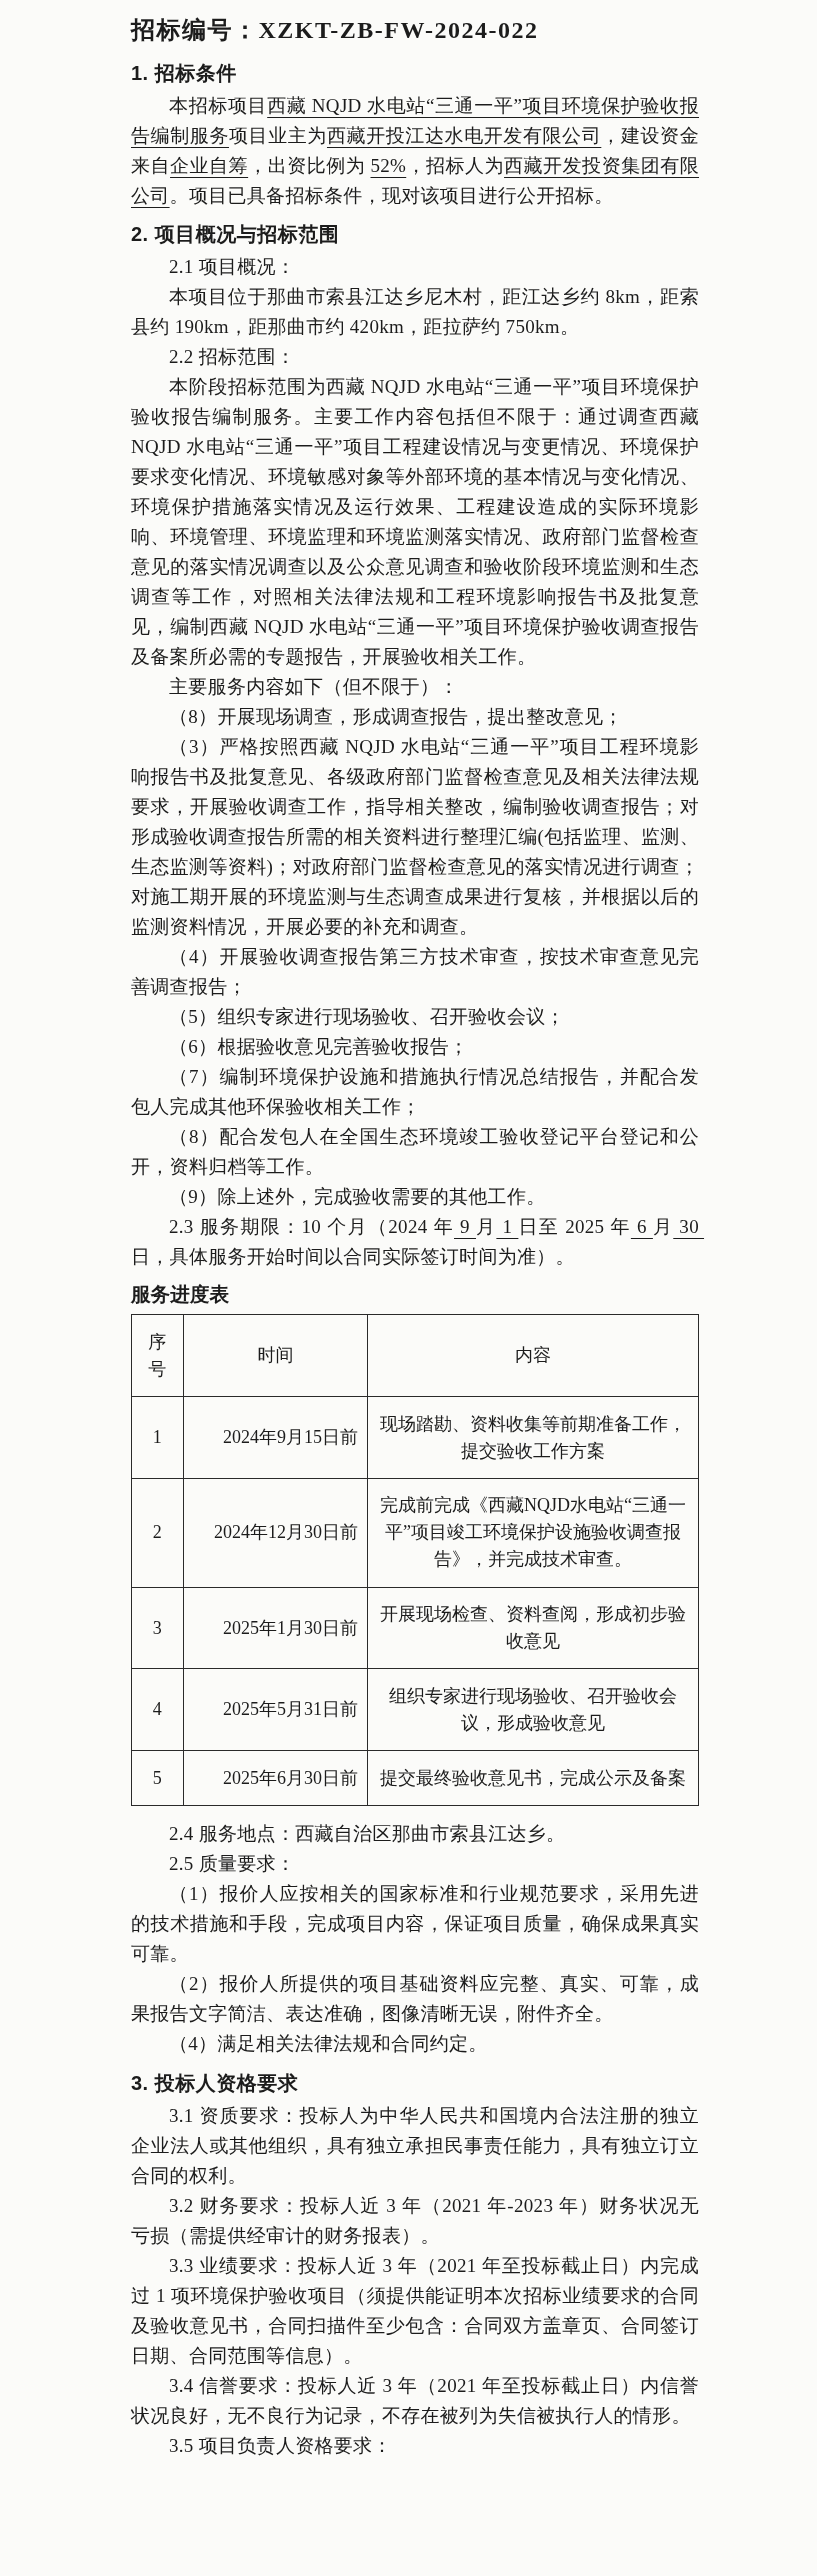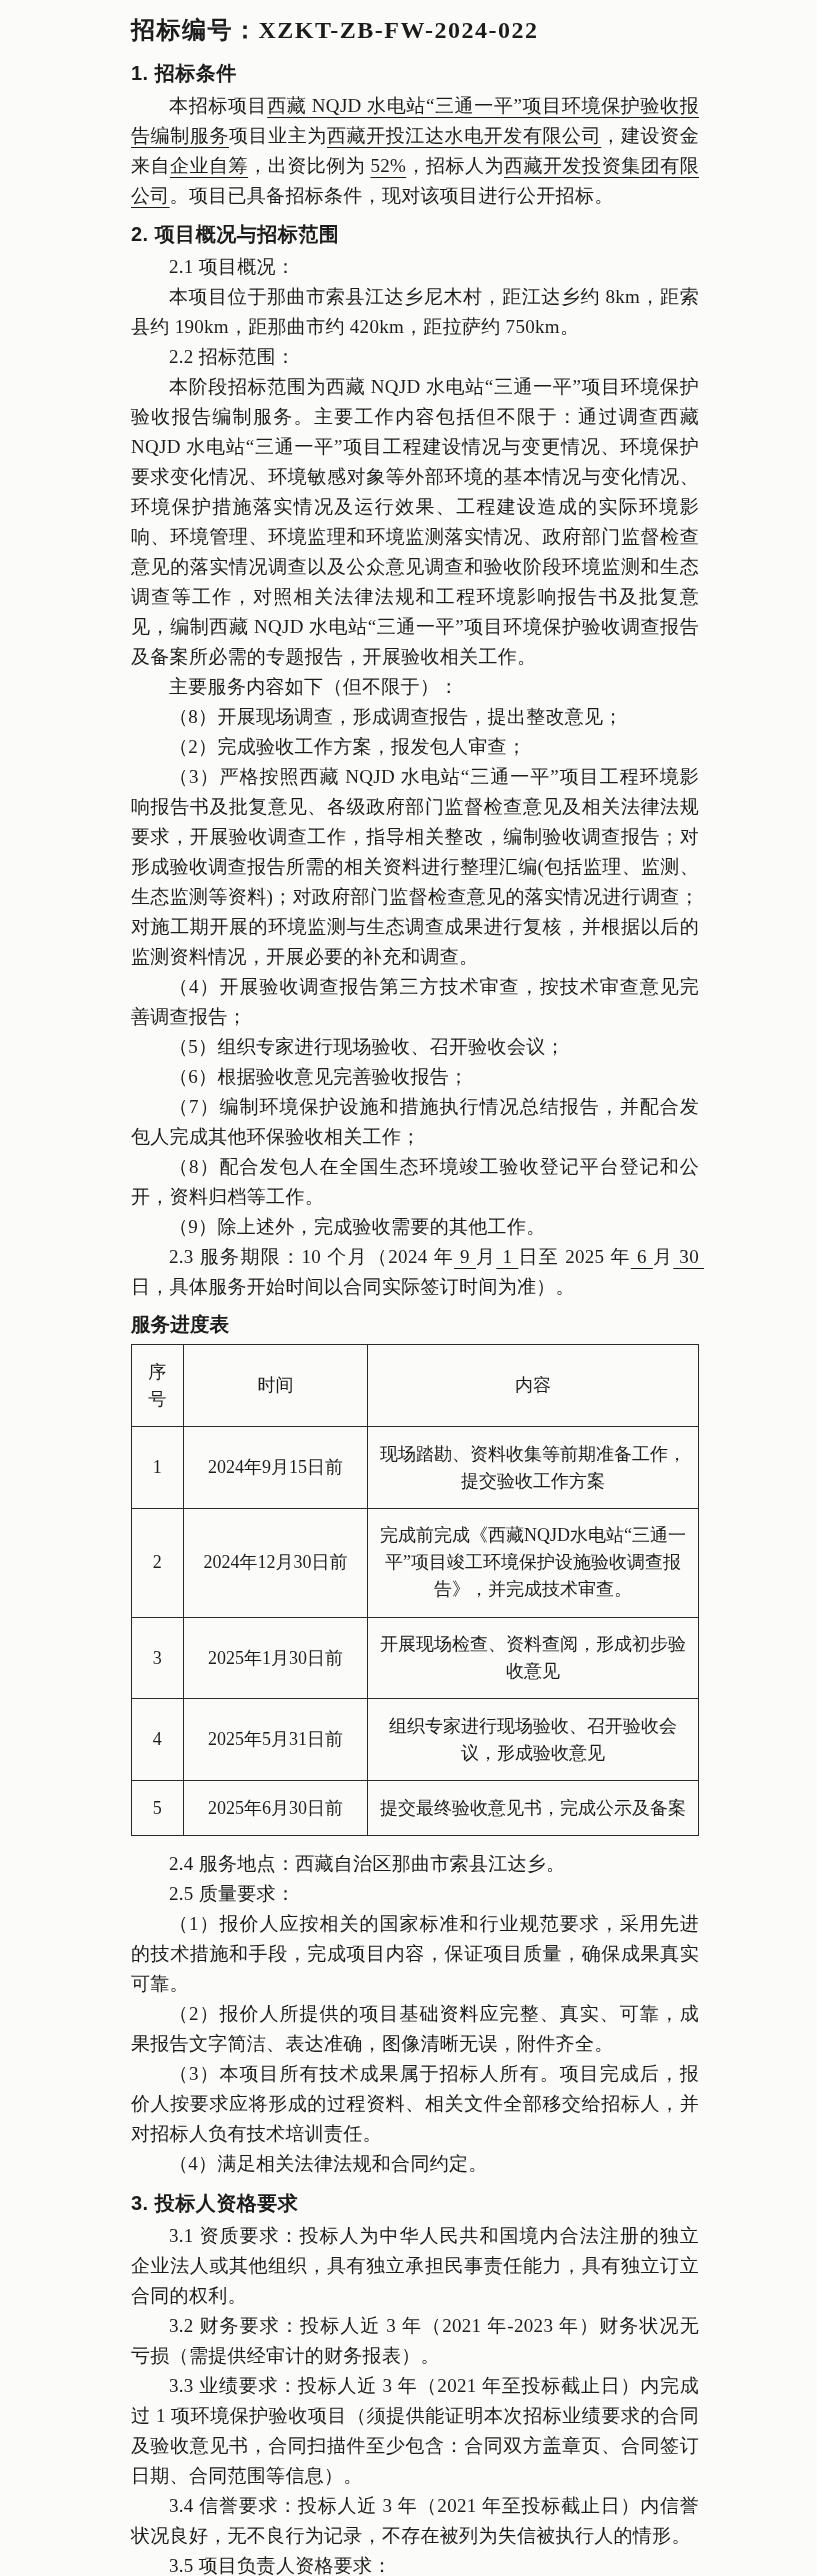--- a/index.html
+++ b/index.html
@@ -63,42 +63,41 @@
     padding-left:12px;
   }
   table.sched th,table.sched td{
     border:1.3px solid #2a2a2a;
     padding:13.4px 9.3px;
     line-height:27px;
     vertical-align:middle;
   }
   table.sched th{font-weight:400;text-align:center;}
   table.sched td.c0{width:32px;text-align:center;}
-  table.sched td.c1{width:165px;text-align:center;font-family:Liberation Serif, serif;}
+  table.sched td.c1{width:165px;text-align:right;font-family:Liberation Serif, serif;}
   table.sched td.c2{text-align:center;}
 </style>
 </head>
 <body>
 
 <div class="page">
   <div class="content">
 
     <div class="doc-title">招标编号：XZKT-ZB-FW-2024-022</div>
 
     <h2 class="sec">1. 招标条件</h2>
     <p class="para"><span>本招标项目</span><span class="u">西藏 NQJD 水电站“三通一平”项目环境保护验收报告编制服务</span><span>项目业主为</span><span class="u">西藏开投江达水电开发有限公司</span><span>，建设资金来自</span><span class="u">企业自筹</span><span>，出资比例为 </span><span class="u">52%</span><span>，招标人为</span><span class="u">西藏开发投资集团有限公司</span><span>。项目已具备招标条件，现对该项目进行公开招标。</span></p>
 
     <h2 class="sec">2. 项目概况与招标范围</h2>
     <p class="para">2.1 项目概况：</p>
     <p class="para">本项目位于那曲市索县江达乡尼木村，距江达乡约 8km，距索县约 190km，距那曲市约 420km，距拉萨约 750km。</p>
     <p class="para">2.2 招标范围：</p>
     <p class="para">本阶段招标范围为西藏 NQJD 水电站“三通一平”项目环境保护验收报告编制服务。主要工作内容包括但不限于：通过调查西藏 NQJD 水电站“三通一平”项目工程建设情况与变更情况、环境保护要求变化情况、环境敏感对象等外部环境的基本情况与变化情况、环境保护措施落实情况及运行效果、工程建设造成的实际环境影响、环境管理、环境监理和环境监测落实情况、政府部门监督检查意见的落实情况调查以及公众意见调查和验收阶段环境监测和生态调查等工作，对照相关法律法规和工程环境影响报告书及批复意见，编制西藏 NQJD 水电站“三通一平”项目环境保护验收调查报告及备案所必需的专题报告，开展验收相关工作。</p>
     <p class="para">主要服务内容如下（但不限于）：</p>
     <p class="para">（8）开展现场调查，形成调查报告，提出整改意见；</p>
-    <p class="para">（2）完成验收工作方案，报发包人审查；</p>
     <p class="para">（3）严格按照西藏 NQJD 水电站“三通一平”项目工程环境影响报告书及批复意见、各级政府部门监督检查意见及相关法律法规要求，开展验收调查工作，指导相关整改，编制验收调查报告；对形成验收调查报告所需的相关资料进行整理汇编(包括监理、监测、生态监测等资料)；对政府部门监督检查意见的落实情况进行调查；对施工期开展的环境监测与生态调查成果进行复核，并根据以后的监测资料情况，开展必要的补充和调查。</p>
     <p class="para">（4）开展验收调查报告第三方技术审查，按技术审查意见完善调查报告；</p>
     <p class="para">（5）组织专家进行现场验收、召开验收会议；</p>
     <p class="para">（6）根据验收意见完善验收报告；</p>
     <p class="para">（7）编制环境保护设施和措施执行情况总结报告，并配合发包人完成其他环保验收相关工作；</p>
     <p class="para">（8）配合发包人在全国生态环境竣工验收登记平台登记和公开，资料归档等工作。</p>
     <p class="para">（9）除上述外，完成验收需要的其他工作。</p>
     <p class="para"><span>2.3 服务期限：10 个月（2024 年</span><span class="u"> 9 </span><span>月</span><span class="u"> 1 </span><span>日至 2025 年</span><span class="u"> 6 </span><span>月</span><span class="u"> 30 </span><span>日，具体服务开始时间以合同实际签订时间为准）。</span></p>
 
     <div class="table-title">服务进度表</div>
@@ -136,21 +135,20 @@
             <td class="c1">2025年6月30日前</td>
             <td class="c2">提交最终验收意见书，完成公示及备案</td>
           </tr>
         </tbody>
     </table>
 
     <p class="para">2.4 服务地点：西藏自治区那曲市索县江达乡。</p>
     <p class="para">2.5 质量要求：</p>
     <p class="para">（1）报价人应按相关的国家标准和行业规范要求，采用先进的技术措施和手段，完成项目内容，保证项目质量，确保成果真实可靠。</p>
     <p class="para">（2）报价人所提供的项目基础资料应完整、真实、可靠，成果报告文字简洁、表达准确，图像清晰无误，附件齐全。</p>
-    <p class="para">（3）本项目所有技术成果属于招标人所有。项目完成后，报价人按要求应将形成的过程资料、相关文件全部移交给招标人，并对招标人负有技术培训责任。</p>
     <p class="para">（4）满足相关法律法规和合同约定。</p>
 
     <h2 class="sec">3. 投标人资格要求</h2>
     <p class="para">3.1 资质要求：投标人为中华人民共和国境内合法注册的独立企业法人或其他组织，具有独立承担民事责任能力，具有独立订立合同的权利。</p>
     <p class="para">3.2 财务要求：投标人近 3 年（2021 年-2023 年）财务状况无亏损（需提供经审计的财务报表）。</p>
     <p class="para">3.3 业绩要求：投标人近 3 年（2021 年至投标截止日）内完成过 1 项环境保护验收项目（须提供能证明本次招标业绩要求的合同及验收意见书，合同扫描件至少包含：合同双方盖章页、合同签订日期、合同范围等信息）。</p>
     <p class="para">3.4 信誉要求：投标人近 3 年（2021 年至投标截止日）内信誉状况良好，无不良行为记录，不存在被列为失信被执行人的情形。</p>
     <p class="para">3.5 项目负责人资格要求：</p>
 
   </div>

